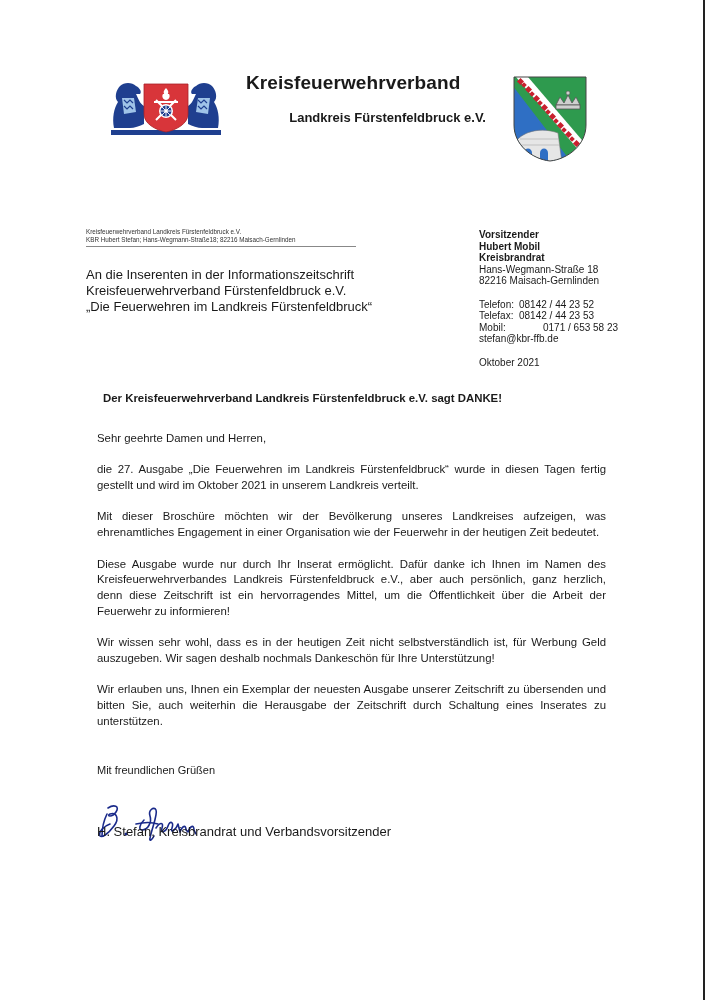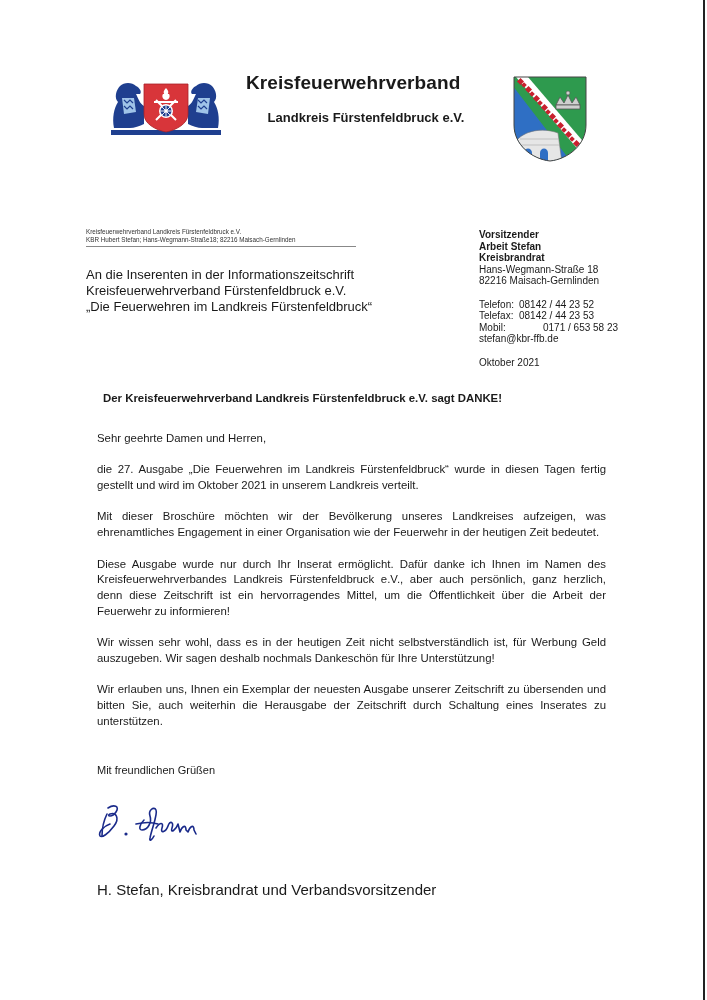--- a/index.html
+++ b/index.html
@@ -5,21 +5,21 @@
     html, body { margin: 0; padding: 0; background: #ffffff; }
     body { width: 707px; height: 1000px; position: relative; overflow: hidden;
            font-family: "Liberation Sans", sans-serif; color: #1a1a1a; }
     .edge-line { position: absolute; left: 703px; top: 0; width: 2px; height: 1000px; background: #222; }
     .abs { position: absolute; }
 
     
     .logo-left { left: 110px; top: 78px; width: 112px; height: 58px; }
     .logo-right { left: 512px; top: 75px; width: 76px; height: 88px; }
     .org-title { left: 246px; top: 72px; width: 240px; font-weight: bold; font-size: 19px; letter-spacing: 0.1px; }
-    .org-sub { left: 246px; top: 110px; width: 240px; text-align: center; font-weight: bold; font-size: 13px; }
+    .org-sub { left: 246px; top: 110px; width: 240px; text-align: right; font-weight: bold; font-size: 13px; }
 
     
     .return-addr { left: 86px; top: 228px; width: 270px; font-size: 6.3px; line-height: 7.5px; color: #333; }
     .return-line { left: 86px; top: 246px; width: 270px; height: 1px; background: #888; }
 
     
     .recipient { left: 86px; top: 267px; font-size: 13px; line-height: 16px; }
 
     
     .sender { left: 479px; top: 229px; font-size: 10px; line-height: 11.6px; }
@@ -28,21 +28,21 @@
     .contact-row { display: flex; }
     .contact-row .lbl { width: 40px; }
     .contact-row .lbl.mob { width: 64px; }
 
     
     .subject { left: 97px; top: 392px; font-weight: bold; font-size: 11.4px; padding-left: 6px; }
     .body { left: 97px; top: 431px; width: 509px; font-size: 11.4px; line-height: 15.7px; }
     .body p { margin: 0 0 15.7px 0; text-align: justify; }
     .greeting { left: 97px; top: 764px; font-size: 11px; }
     .signature { left: 96px; top: 800px; width: 140px; height: 50px; }
-    .signer { left: 97px; top: 881px; font-size: 15px; }
+    .signer { left: 97px; top: 824px; font-size: 13px; }
   </style>
 </head>
 <body>
 
 <div class="edge-line"></div>
 
 <svg class="abs logo-left" viewBox="0 0 112 58">
   <rect x="1" y="52" width="110" height="5" fill="#1f3f8f"></rect>
 
   <path d="M4 50 C2 40 4 30 8 24 C4 20 6 12 10 8 C14 4 22 4 26 8 C30 10 32 14 30 16 L26 16 C28 20 30 26 34 28 L34 46 C30 48 24 50 20 50 Z" fill="#1f3f8f"></path>
@@ -112,21 +112,21 @@
 <div class="abs return-line"></div>
 
 <div class="abs recipient">
   <div>An die Inserenten in der Informationszeitschrift</div>
   <div>Kreisfeuerwehrverband Fürstenfeldbruck e.V.</div>
   <div>„Die Feuerwehren im Landkreis Fürstenfeldbruck“</div>
 </div>
 
 <div class="abs sender">
   <div class="b">Vorsitzender</div>
-  <div class="b">Arbeit Stefan</div>
+  <div class="b">Hubert Mobil</div>
   <div class="b">Kreisbrandrat</div>
   <div>Hans-Wegmann-Straße 18</div>
   <div>82216 Maisach-Gernlinden</div>
   <div class="gap"></div>
   <div class="contact-row">
     <span class="lbl">Telefon:</span>
     <span>08142 / 44 23 52</span>
   </div>
   <div class="contact-row">
     <span class="lbl">Telefax:</span>

